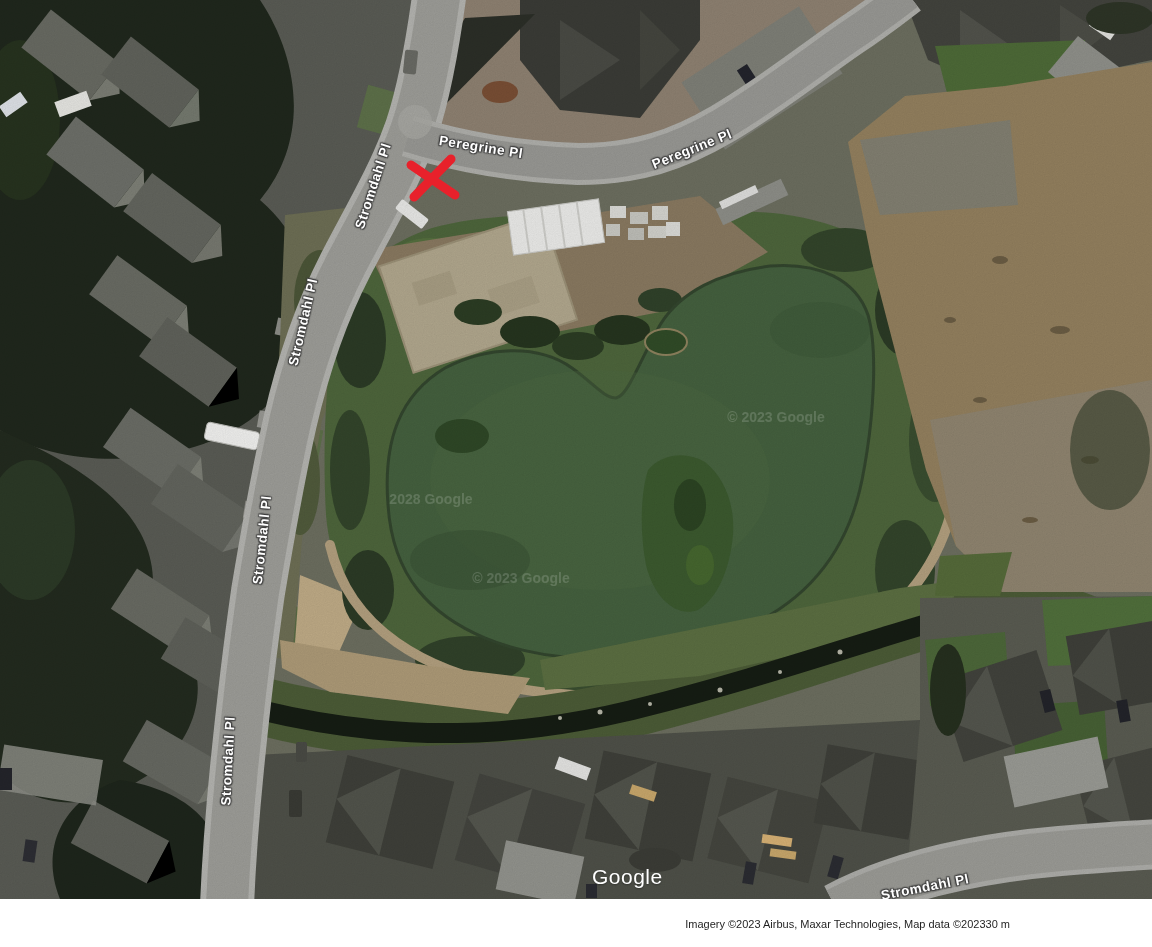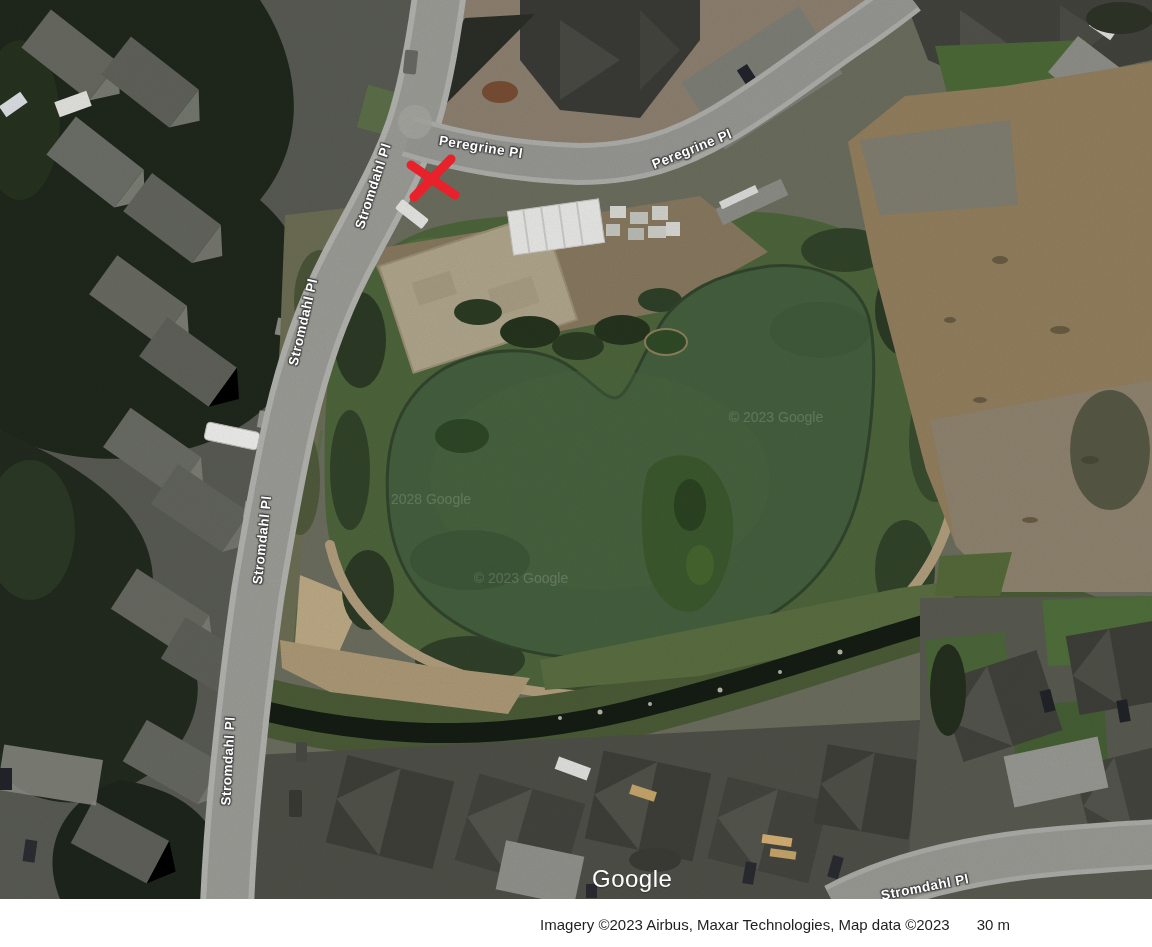--- a/index.html
+++ b/index.html
@@ -21,34 +21,34 @@
   .lbl-strom-3{left:262px;top:540px;transform:translate(-50%,-50%) rotate(-84deg);}
   .lbl-strom-4{left:228px;top:761px;transform:translate(-50%,-50%) rotate(-87deg);}
   .lbl-strom-5{left:925px;top:887px;transform:translate(-50%,-50%) rotate(-11deg);}
   .parcel-label{
     position:absolute;left:360px;top:916px;transform:translate(-50%,-50%);
     color:#9a9a94;font-size:15px;letter-spacing:.5px;pointer-events:none;
     text-shadow:0 0 2px rgba(0,0,0,.35);
     margin-top:25px;
   }
   .watermark{
-    position:absolute;color:rgba(255,255,255,.16);font-size:14px;font-weight:normal;
+    position:absolute;color:rgba(255,255,255,.16);font-size:14px;font-weight:bold;
     transform:translate(-50%,-50%);white-space:nowrap;pointer-events:none;
   }
   .wm-1{left:431px;top:499px;}
   .wm-2{left:521px;top:578px;}
   .wm-3{left:776px;top:417px;}
   .google-logo{
-    position:absolute;left:592px;top:865px;color:#ffffff;font-size:24px;font-weight:500;
+    position:absolute;left:592px;top:865px;color:#ffffff;font-size:21px;font-weight:500;
     letter-spacing:.5px;text-shadow:0 1px 2px rgba(0,0,0,.35);cursor:pointer;
   }
   .footer{
     position:absolute;left:0;top:916px;width:1010px;height:16px;
-    display:flex;justify-content:flex-end;align-items:center;gap:27px;
-    font-size:15px;color:#1f1f1f;
+    display:flex;justify-content:flex-end;align-items:center;
+    font-size:11px;color:#1f1f1f;
   }
   .footer span{white-space:nowrap;}
   
   .x-marker{position:absolute;left:433px;top:177px;width:0;height:0;cursor:pointer;}
   .x-marker svg{position:absolute;left:-28px;top:-25px;overflow:visible;}
 </style>
 </head>
 <body>
 
 <div id="stage">

